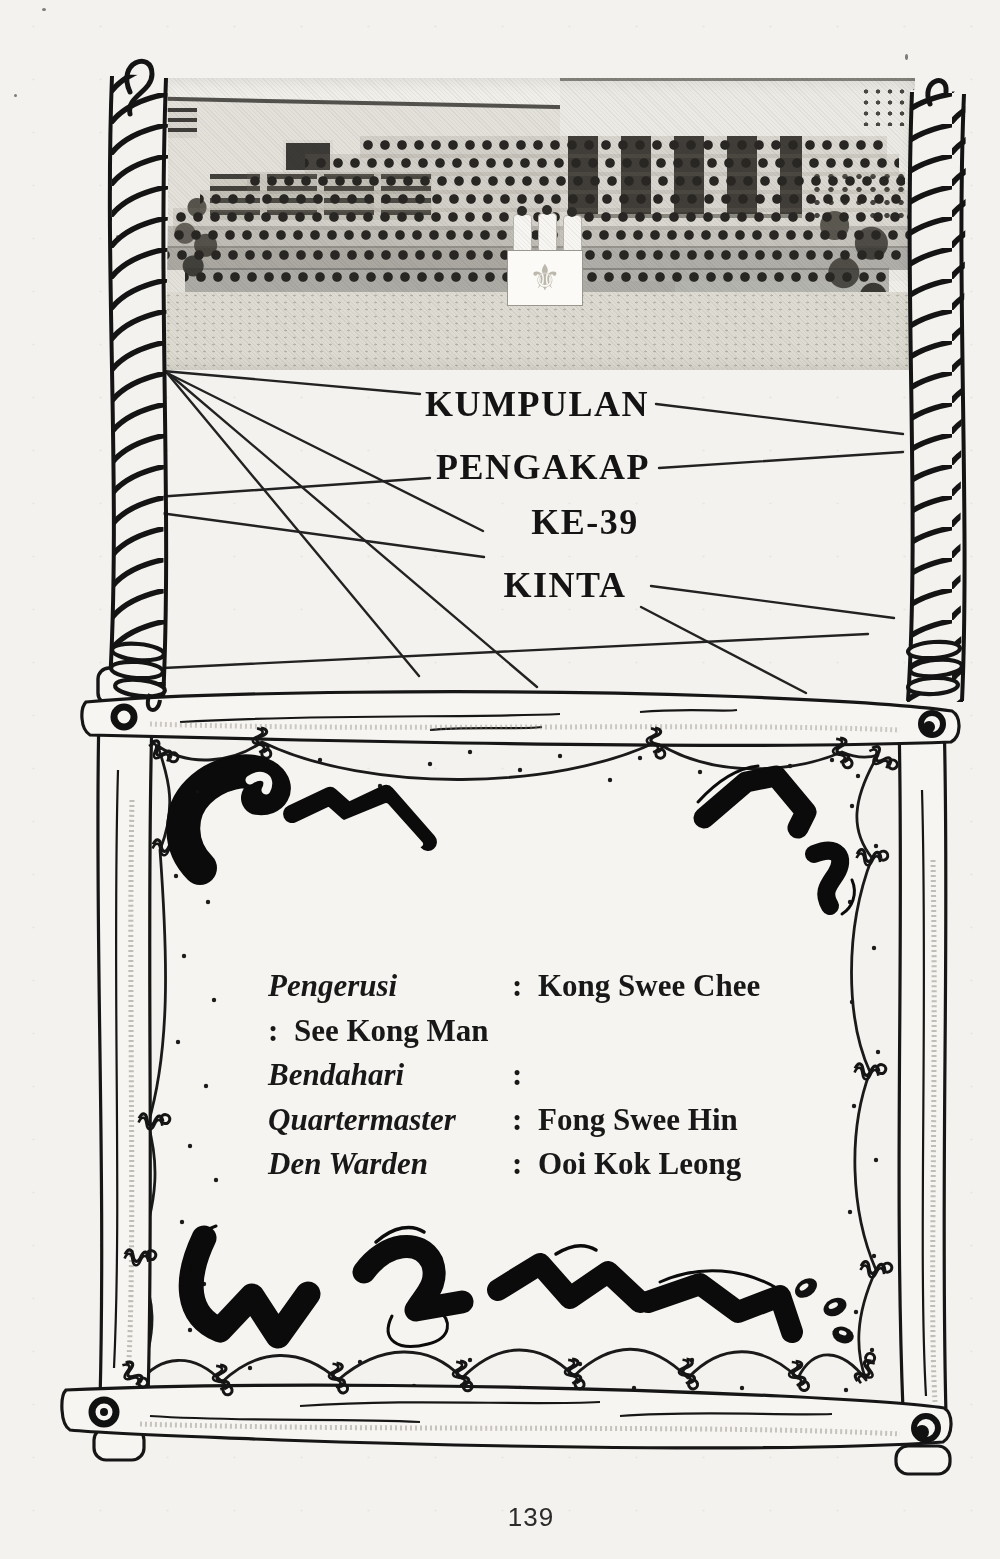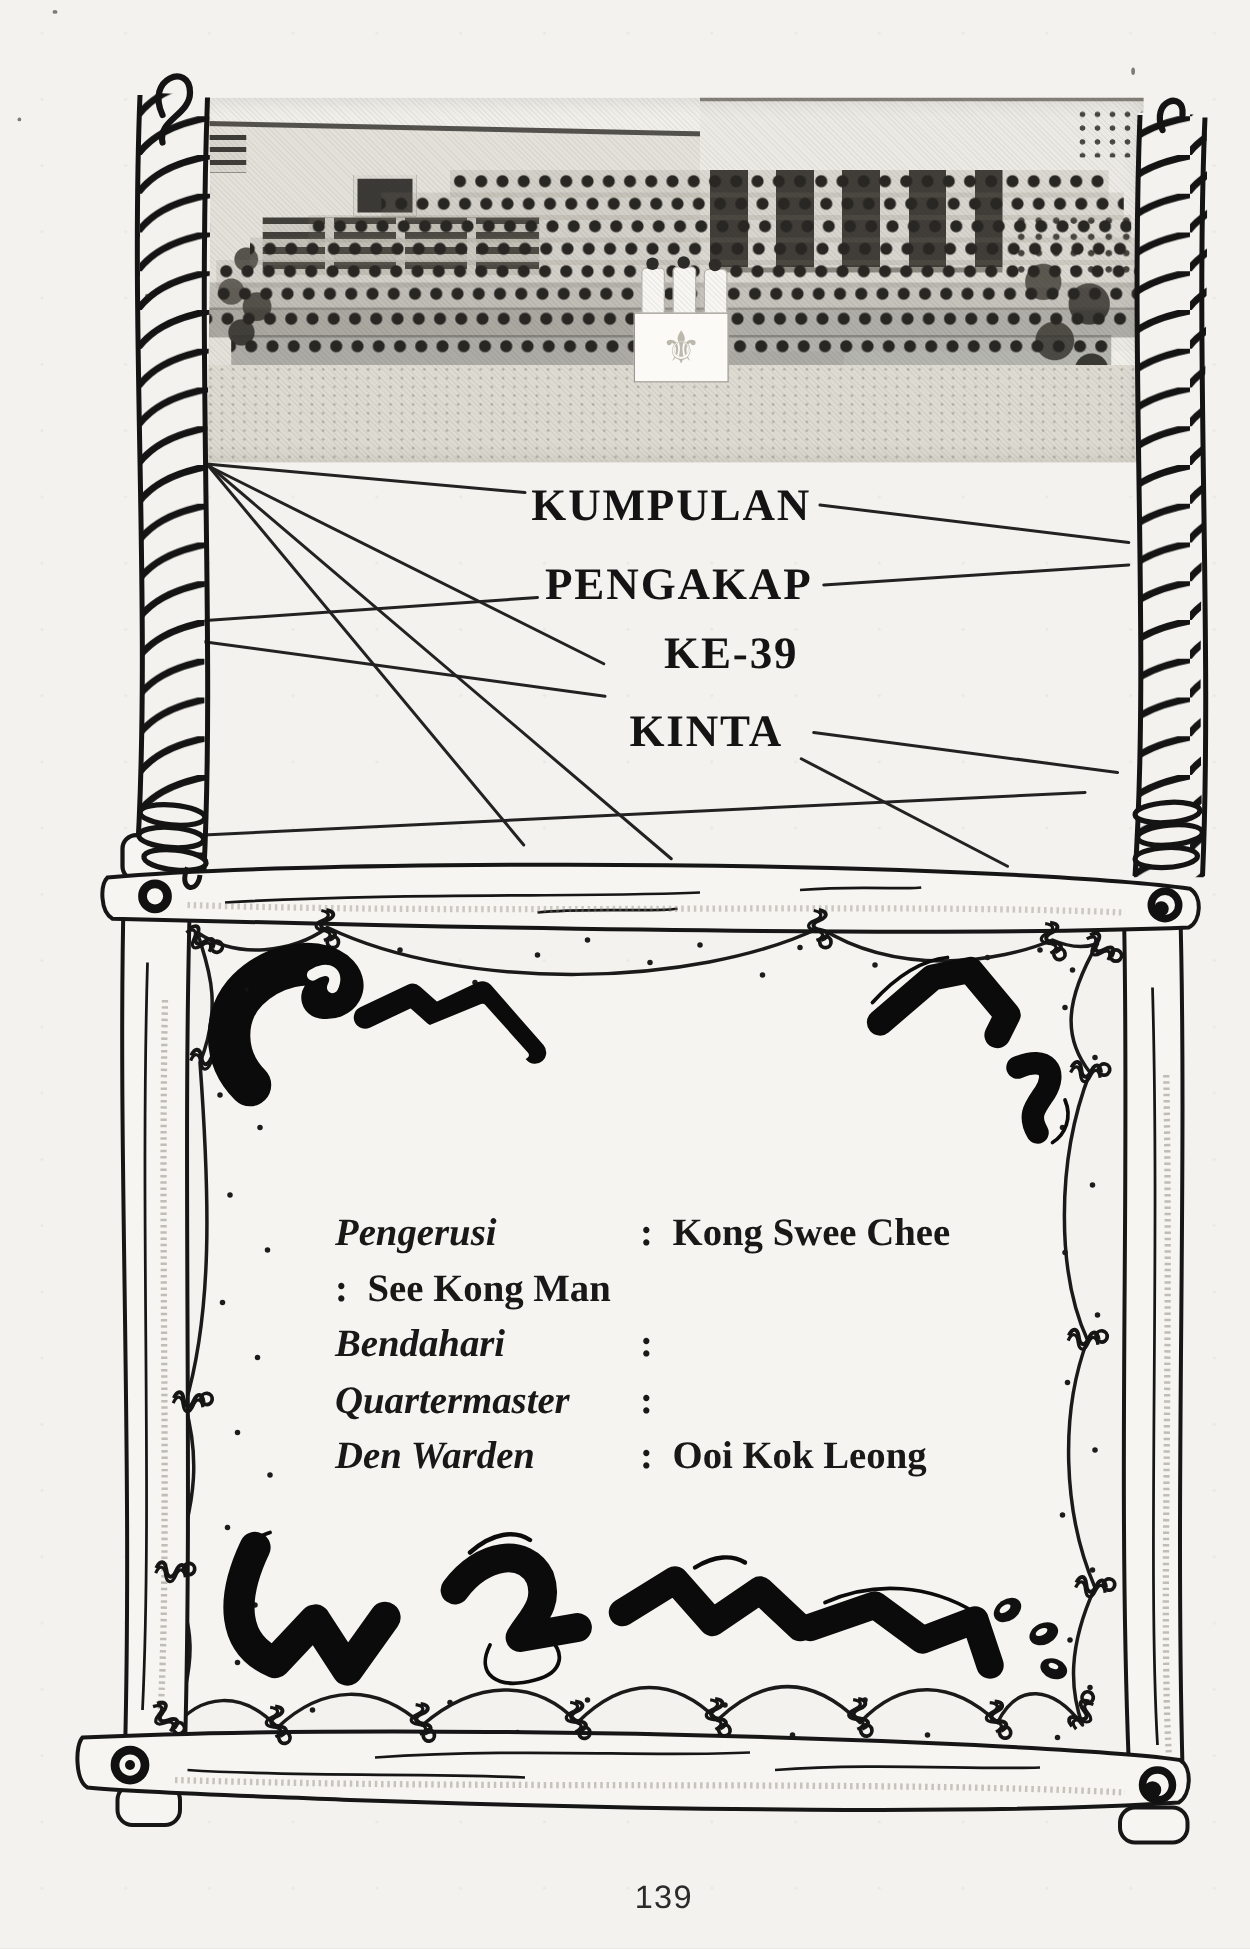--- a/index.html
+++ b/index.html
@@ -351,20 +351,21 @@
       <span class="ocolon">:</span>
       <span class="oname">See Kong Man</span>
     </div>
     <div class="orow">
       <span class="orole">Bendahari</span>
       <span class="ocolon">:</span>
     </div>
     <div class="orow">
       <span class="orole">Quartermaster</span>
       <span class="ocolon">:</span>
+      <span class="oname">Fong Swee Hin</span>
     </div>
     <div class="orow">
       <span class="orole">Den Warden</span>
       <span class="ocolon">:</span>
       <span class="oname">Ooi Kok Leong</span>
     </div>
   </div>
 
   <div class="pageno">139</div>
 

